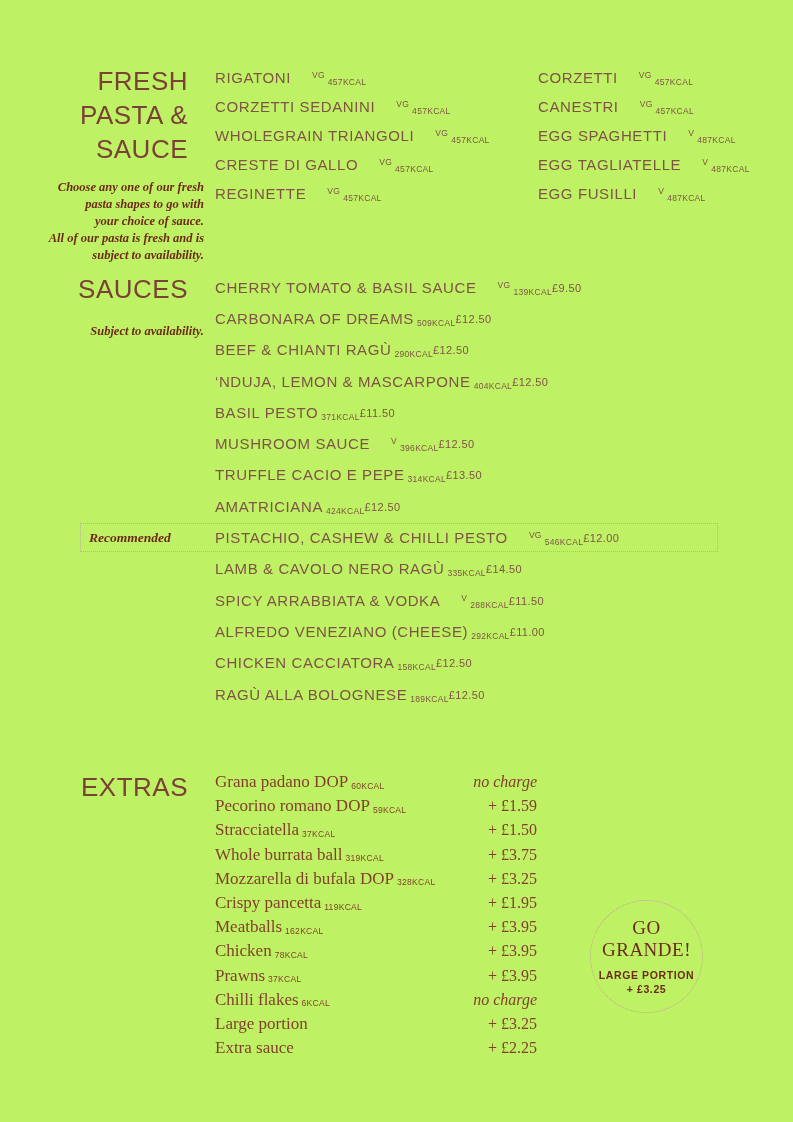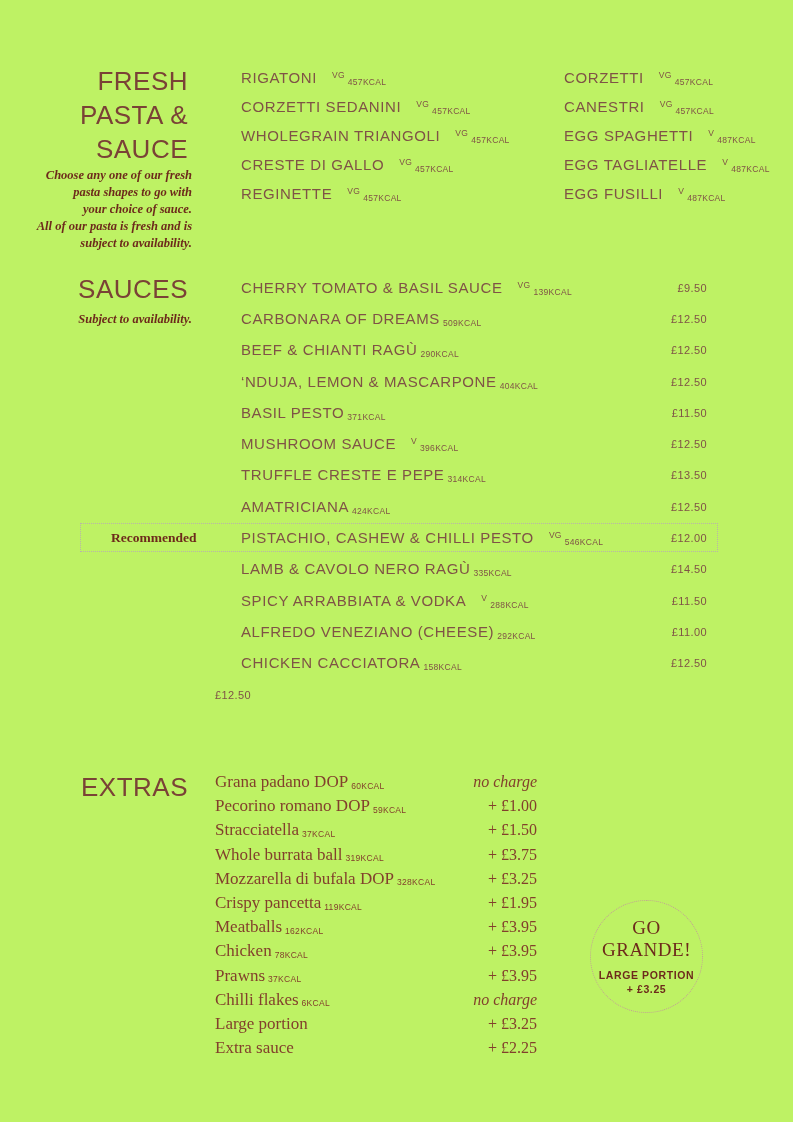--- a/index.html
+++ b/index.html
@@ -15,52 +15,52 @@
     position:relative;width:793px;height:1122px;background:#bef264;
     font-family:"Liberation Sans",sans-serif;overflow:hidden;margin:0 auto;
   }
   .section-title{
     position:absolute;left:0;width:188px;margin:0;text-align:right;
     font-family:"Liberation Sans",sans-serif;font-weight:400;
     font-size:26px;line-height:34px;letter-spacing:0.5px;
     color:var(--heading-brown);white-space:pre-line;
   }
   .serif-note{
-    position:absolute;left:0;width:188px;margin:4px;text-align:right;
+    position:absolute;left:0;width:188px;margin:16px;text-align:right;
     font-family:"Liberation Serif",serif;font-style:italic;font-weight:700;
     font-size:12.5px;line-height:17px;color:var(--serif-maroon);white-space:pre-line;
   }
   #fresh-title{top:64px;}
   #fresh-note{top:163px;}
   #sauces-title{top:272px;}
   #sauces-note{top:307px;}
   #extras-title{top:770px;}
 
   .pasta-col{position:absolute;top:69px;margin:0;padding:0;list-style:none;}
   #pasta-col1{left:215px;}
   #pasta-col2{left:538px;}
   .pasta-item{height:29px;color:var(--sans-brown);font-size:15px;letter-spacing:0.6px;line-height:18px;}
 
-  .item-name{font-size:15px;letter-spacing:0.6px;margin-left:26px;}
-  .sup{font-size:8.5px;letter-spacing:0.3px;position:relative;top:-5px;margin-left:15px;}
+  .item-name{font-size:15px;letter-spacing:0.6px;}
+  .sup{font-size:8.5px;letter-spacing:0.3px;position:relative;top:-5px;margin-left:21px;}
   .kcal{font-size:8.5px;letter-spacing:0.3px;position:relative;top:2px;margin-left:3px;}
 
   #sauce-rows{position:absolute;top:272px;left:215px;width:492px;}
   .sauce-row{
-    height:31.3px;display:flex;justify-content:space-between;align-items:center;
+    height:31.3px;display:flex;justify-content:flex-start;align-items:center;
     color:var(--sans-brown);
   }
   .sauce-row .price{font-size:11px;letter-spacing:0.4px;}
 
   #recommended-box{
     position:absolute;top:523px;left:80px;width:636px;height:27px;
     border:1px dotted var(--dot-gray);display:flex;align-items:center;
   }
   .rec-label{
-    margin-left:30px;font-family:"Liberation Serif",serif;font-weight:700;
+    margin-left:8px;font-family:"Liberation Serif",serif;font-style:italic;font-weight:700;
     font-size:13.5px;color:var(--serif-maroon);
   }
 
   #extras-rows{position:absolute;top:770px;left:215px;width:322px;}
   .extra-row{
     height:24.2px;display:flex;justify-content:space-between;align-items:center;
     font-family:"Liberation Serif",serif;color:var(--extras-serif);gap:32px;
   }
   .extra-row .ex-name{font-size:17px;}
   .extra-row .kcal{font-family:"Liberation Sans",sans-serif;top:1.5px;}
@@ -135,21 +135,21 @@
   </div>
       <div class="sauce-row">
     <div class="name-wrap"><span class="item-name">BASIL PESTO</span><span class="kcal">371KCAL</span></div>
     <div class="price">£11.50</div>
   </div>
       <div class="sauce-row">
     <div class="name-wrap"><span class="item-name">MUSHROOM SAUCE</span><span class="sup">V</span><span class="kcal">396KCAL</span></div>
     <div class="price">£12.50</div>
   </div>
       <div class="sauce-row">
-    <div class="name-wrap"><span class="item-name">TRUFFLE CRESTE E PEPE</span><span class="kcal">314KCAL</span></div>
+    <div class="name-wrap"><span class="item-name">TRUFFLE CACIO E PEPE</span><span class="kcal">314KCAL</span></div>
     <div class="price">£13.50</div>
   </div>
       <div class="sauce-row">
     <div class="name-wrap"><span class="item-name">AMATRICIANA</span><span class="kcal">424KCAL</span></div>
     <div class="price">£12.50</div>
   </div>
       <div class="sauce-row recommended">
     <div class="name-wrap"><span class="item-name">PISTACHIO, CASHEW &amp; CHILLI PESTO</span><span class="sup">VG</span><span class="kcal">546KCAL</span></div>
     <div class="price">£12.00</div>
   </div>
@@ -163,33 +163,34 @@
   </div>
       <div class="sauce-row">
     <div class="name-wrap"><span class="item-name">ALFREDO VENEZIANO (CHEESE)</span><span class="kcal">292KCAL</span></div>
     <div class="price">£11.00</div>
   </div>
       <div class="sauce-row">
     <div class="name-wrap"><span class="item-name">CHICKEN CACCIATORA</span><span class="kcal">158KCAL</span></div>
     <div class="price">£12.50</div>
   </div>
       <div class="sauce-row">
+    <div class="name-wrap"><span class="item-name">RAGÙ ALLA BOLOGNESE</span><span class="kcal">189KCAL</span></div>
     <div class="price">£12.50</div>
   </div>
     </div>
 
   <h2 id="extras-title" class="section-title">EXTRAS</h2>
   <div id="extras-rows">
       <div class="extra-row">
     <div class="name-wrap"><span class="ex-name">Grana padano DOP</span><span class="kcal">60KCAL</span></div>
     <div class="price italic">no charge</div>
   </div>
       <div class="extra-row">
     <div class="name-wrap"><span class="ex-name">Pecorino romano DOP</span><span class="kcal">59KCAL</span></div>
-    <div class="price">+ £1.00</div>
+    <div class="price">+ £1.59</div>
   </div>
       <div class="extra-row">
     <div class="name-wrap"><span class="ex-name">Stracciatella</span><span class="kcal">37KCAL</span></div>
     <div class="price">+ £1.50</div>
   </div>
       <div class="extra-row">
     <div class="name-wrap"><span class="ex-name">Whole burrata ball</span><span class="kcal">319KCAL</span></div>
     <div class="price">+ £3.75</div>
   </div>
       <div class="extra-row">

